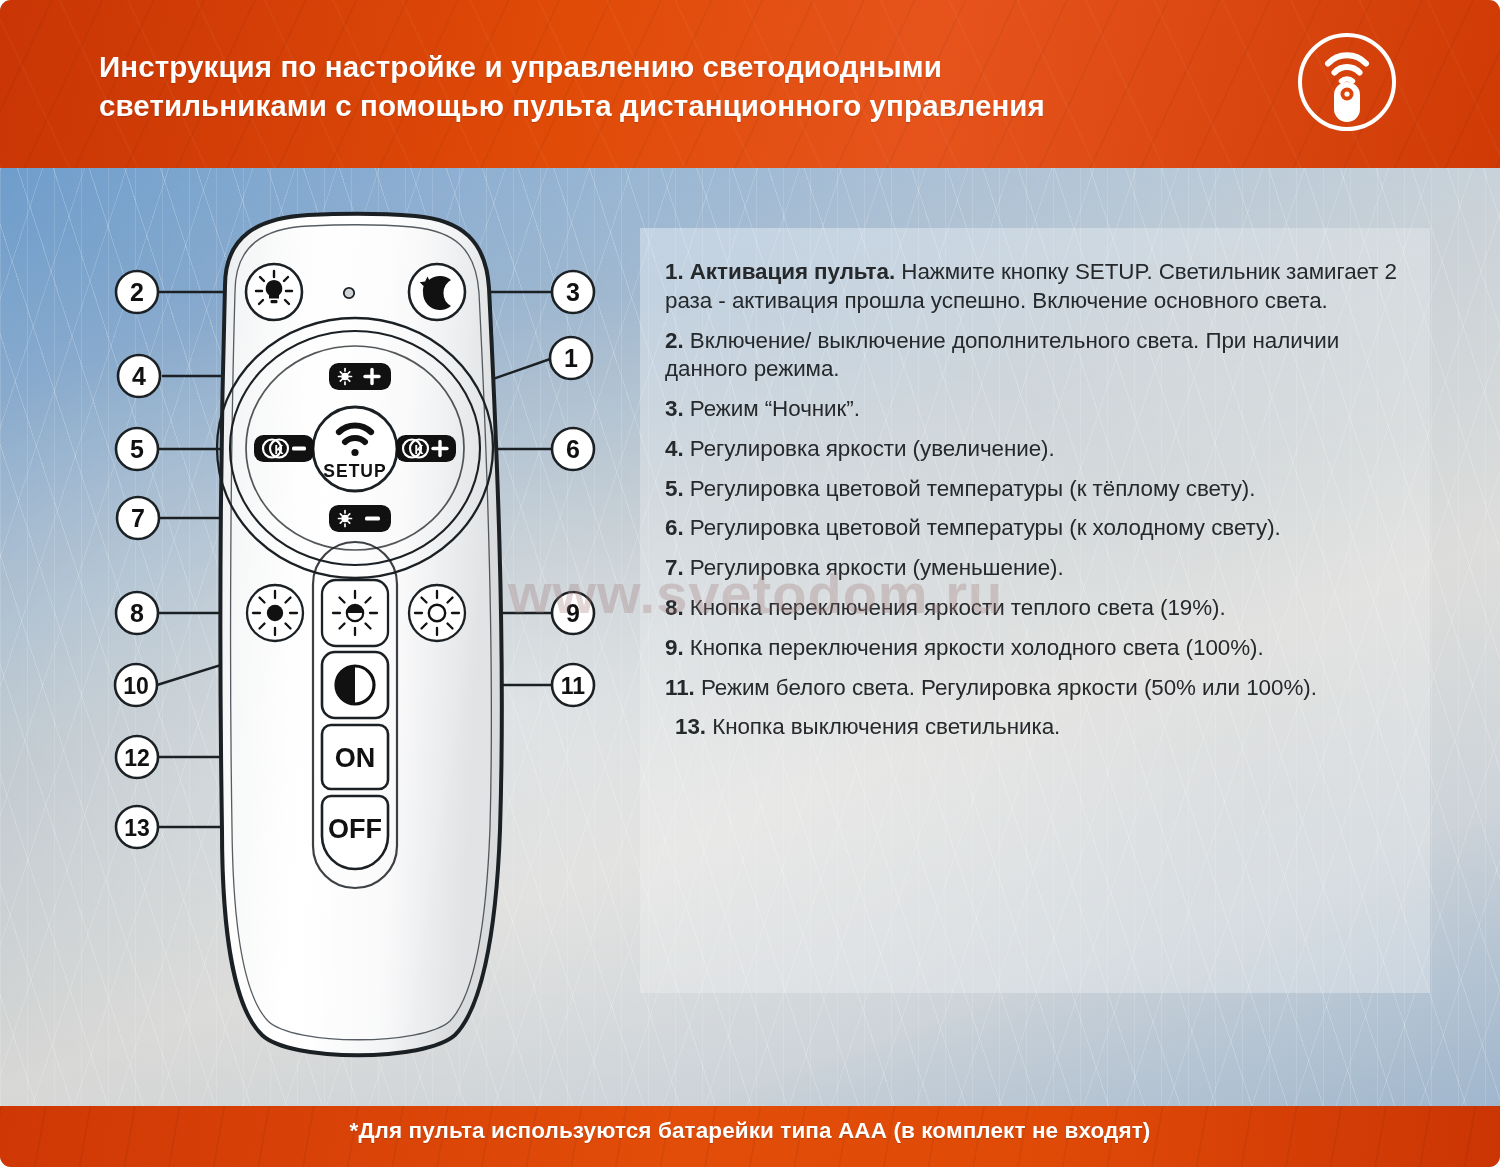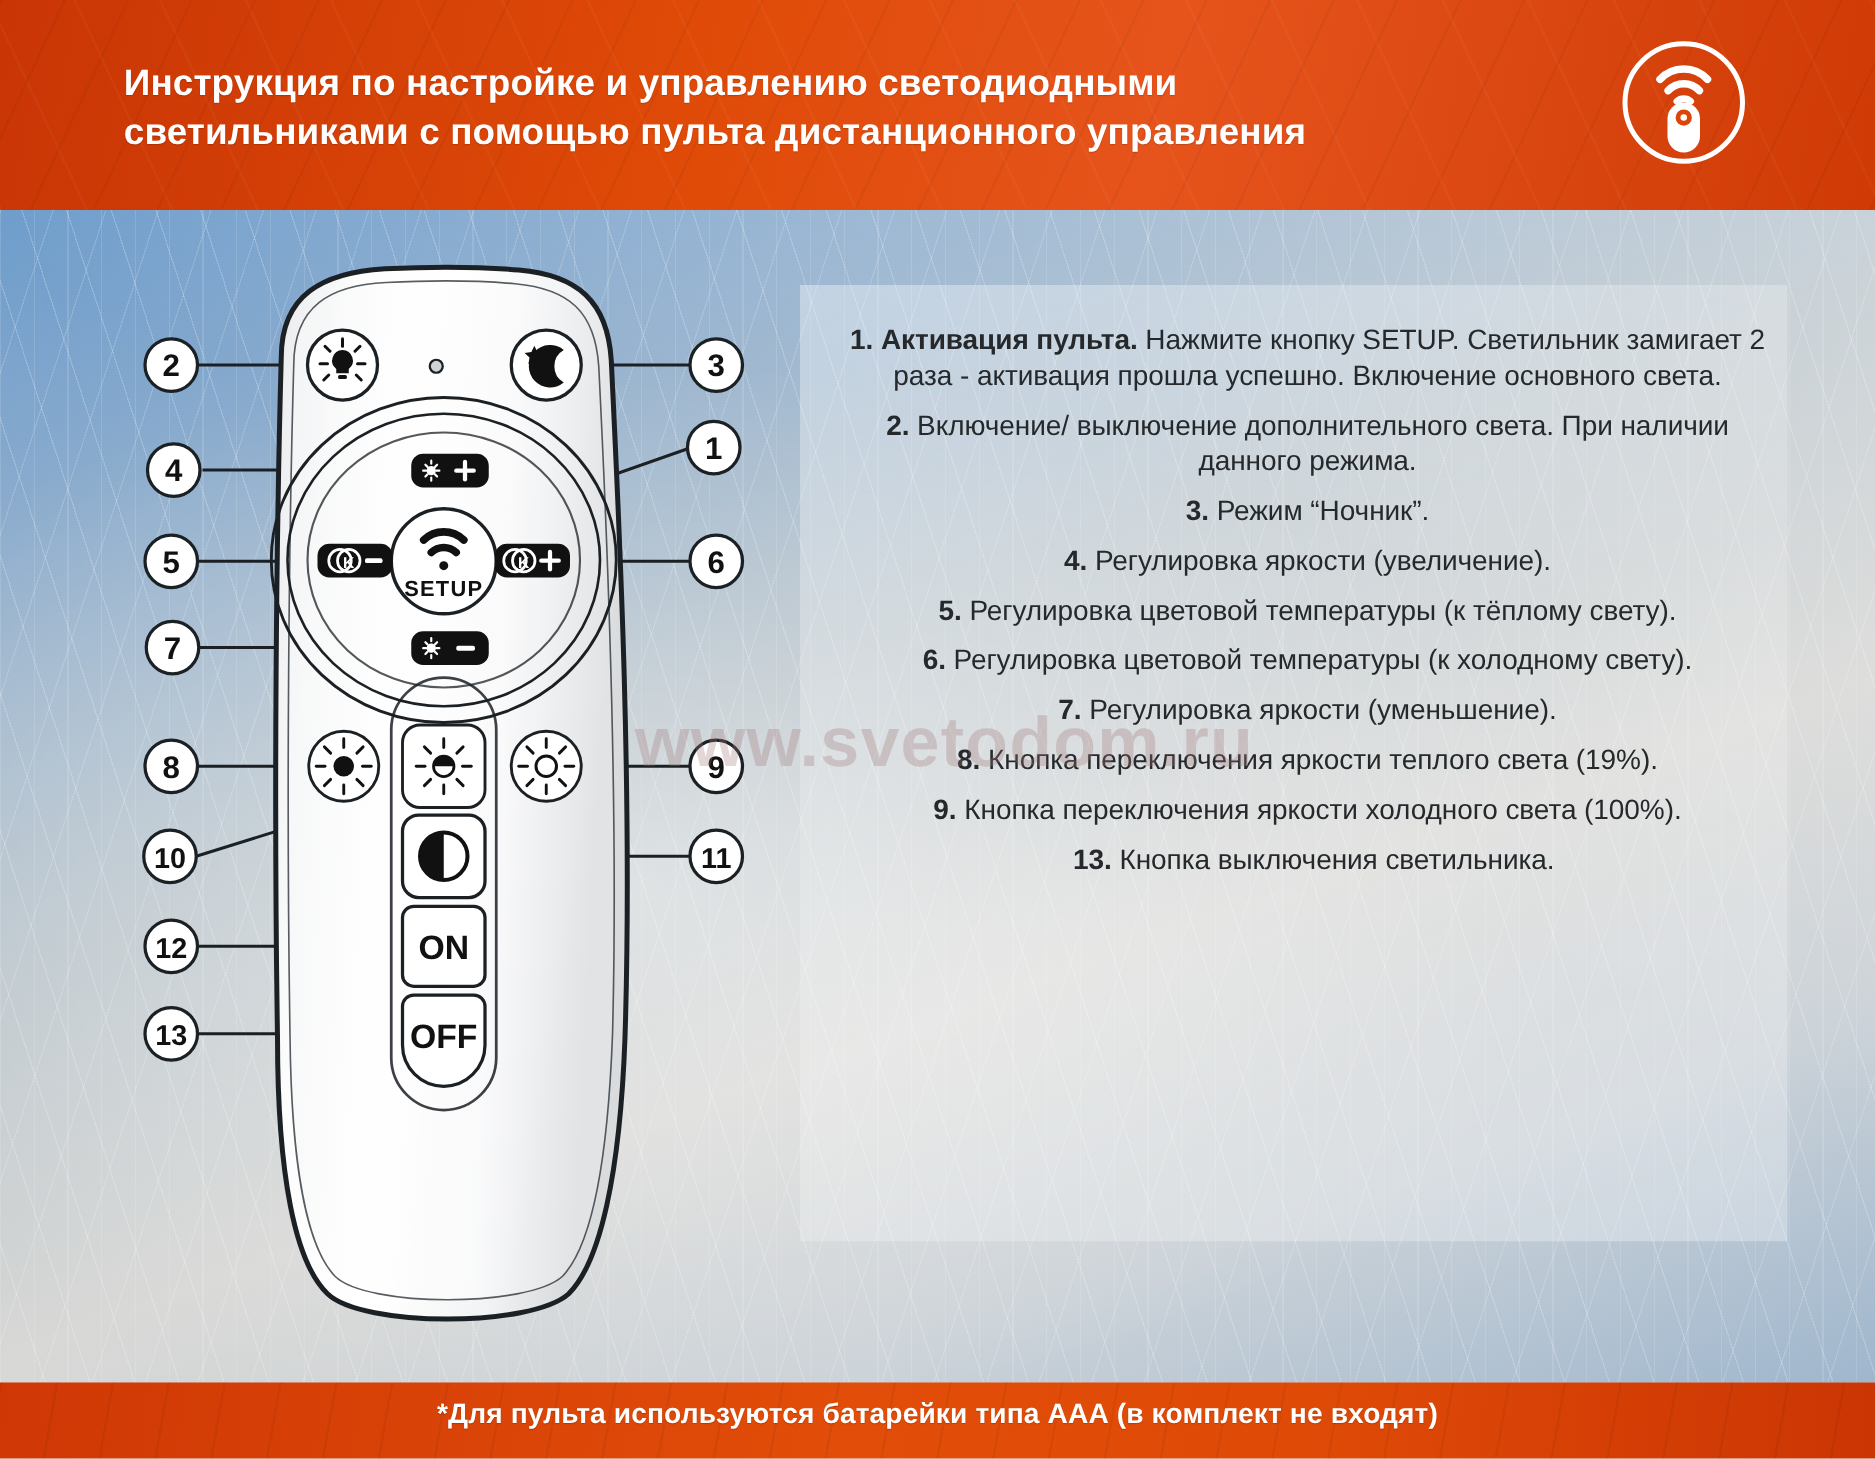--- a/index.html
+++ b/index.html
@@ -3,20 +3,21 @@
 <meta charset="utf-8">
 <style>
   html,body{margin:0;padding:0;background:#fff;}
   body{font-family:"Liberation Sans","DejaVu Sans",sans-serif;}
 
   #page{
     position:relative;
     width:1500px;height:1167px;
     overflow:hidden;
     background:#c9ced3;
+    border-radius:11px;
   }
 
   
   .header{
     position:absolute;left:0;top:0;width:1500px;height:168px;
     background:
       repeating-linear-gradient(115deg, rgba(0,0,0,.045) 0 2px, rgba(0,0,0,0) 2px 46px),
       repeating-linear-gradient(65deg, rgba(255,255,255,.03) 0 2px, rgba(255,255,255,0) 2px 62px),
       linear-gradient(100deg,#c93505 0%,#e04b08 38%,#e6541c 62%,#cf3a05 100%);
     overflow:hidden;
@@ -83,21 +84,20 @@
   }
   .instr-list{
     position:absolute;left:665px;top:258px;width:762px;
     z-index:30;
     color:#25292c;
   }
   .instr{
     font-size:22.4px;line-height:1.285;
     margin-bottom:11px;
     letter-spacing:-.05px;
-    text-align:center;
   }
   .instr:last-child{margin-bottom:0;margin-left:10px;}
   .instr b{font-weight:700;}
 
   
   .remote-wrap{
     position:absolute;left:0;top:0;width:1500px;height:1167px;
     z-index:25;pointer-events:none;
   }
   .remote-wrap svg{display:block;}
@@ -131,20 +131,21 @@
   <div class="instr-list">
     <div class="instr"><b>1.</b><b> Активация пульта.</b><span> Нажмите кнопку SETUP. Светильник замигает 2 раза - активация прошла успешно. Включение основного света.</span></div>
     <div class="instr"><b>2.</b><span> Включение/ выключение дополнительного света. При наличии данного режима.</span></div>
     <div class="instr"><b>3.</b><span> Режим “Ночник”.</span></div>
     <div class="instr"><b>4.</b><span> Регулировка яркости (увеличение).</span></div>
     <div class="instr"><b>5.</b><span> Регулировка цветовой температуры (к тёплому свету).</span></div>
     <div class="instr"><b>6.</b><span> Регулировка цветовой температуры (к холодному свету).</span></div>
     <div class="instr"><b>7.</b><span> Регулировка яркости (уменьшение).</span></div>
     <div class="instr"><b>8.</b><span> Кнопка переключения яркости теплого света (19%).</span></div>
     <div class="instr"><b>9.</b><span> Кнопка переключения яркости холодного света (100%).</span></div>
+    <div class="instr"><b>11.</b><span> Режим белого света. Регулировка яркости (50% или 100%).</span></div>
     <div class="instr"><b>13.</b><span> Кнопка выключения светильника.</span></div>
   </div>
 
   <div class="watermark">www.svetodom.ru</div>
 
   <div class="remote-wrap">
     <svg width="1500" height="1167" viewBox="0 0 1500 1167">
       <defs>
         <linearGradient id="bodyGrad" x1="0" y1="0" x2="1" y2="0.25">
           <stop offset="0%" stop-color="#e9eaec"></stop>

